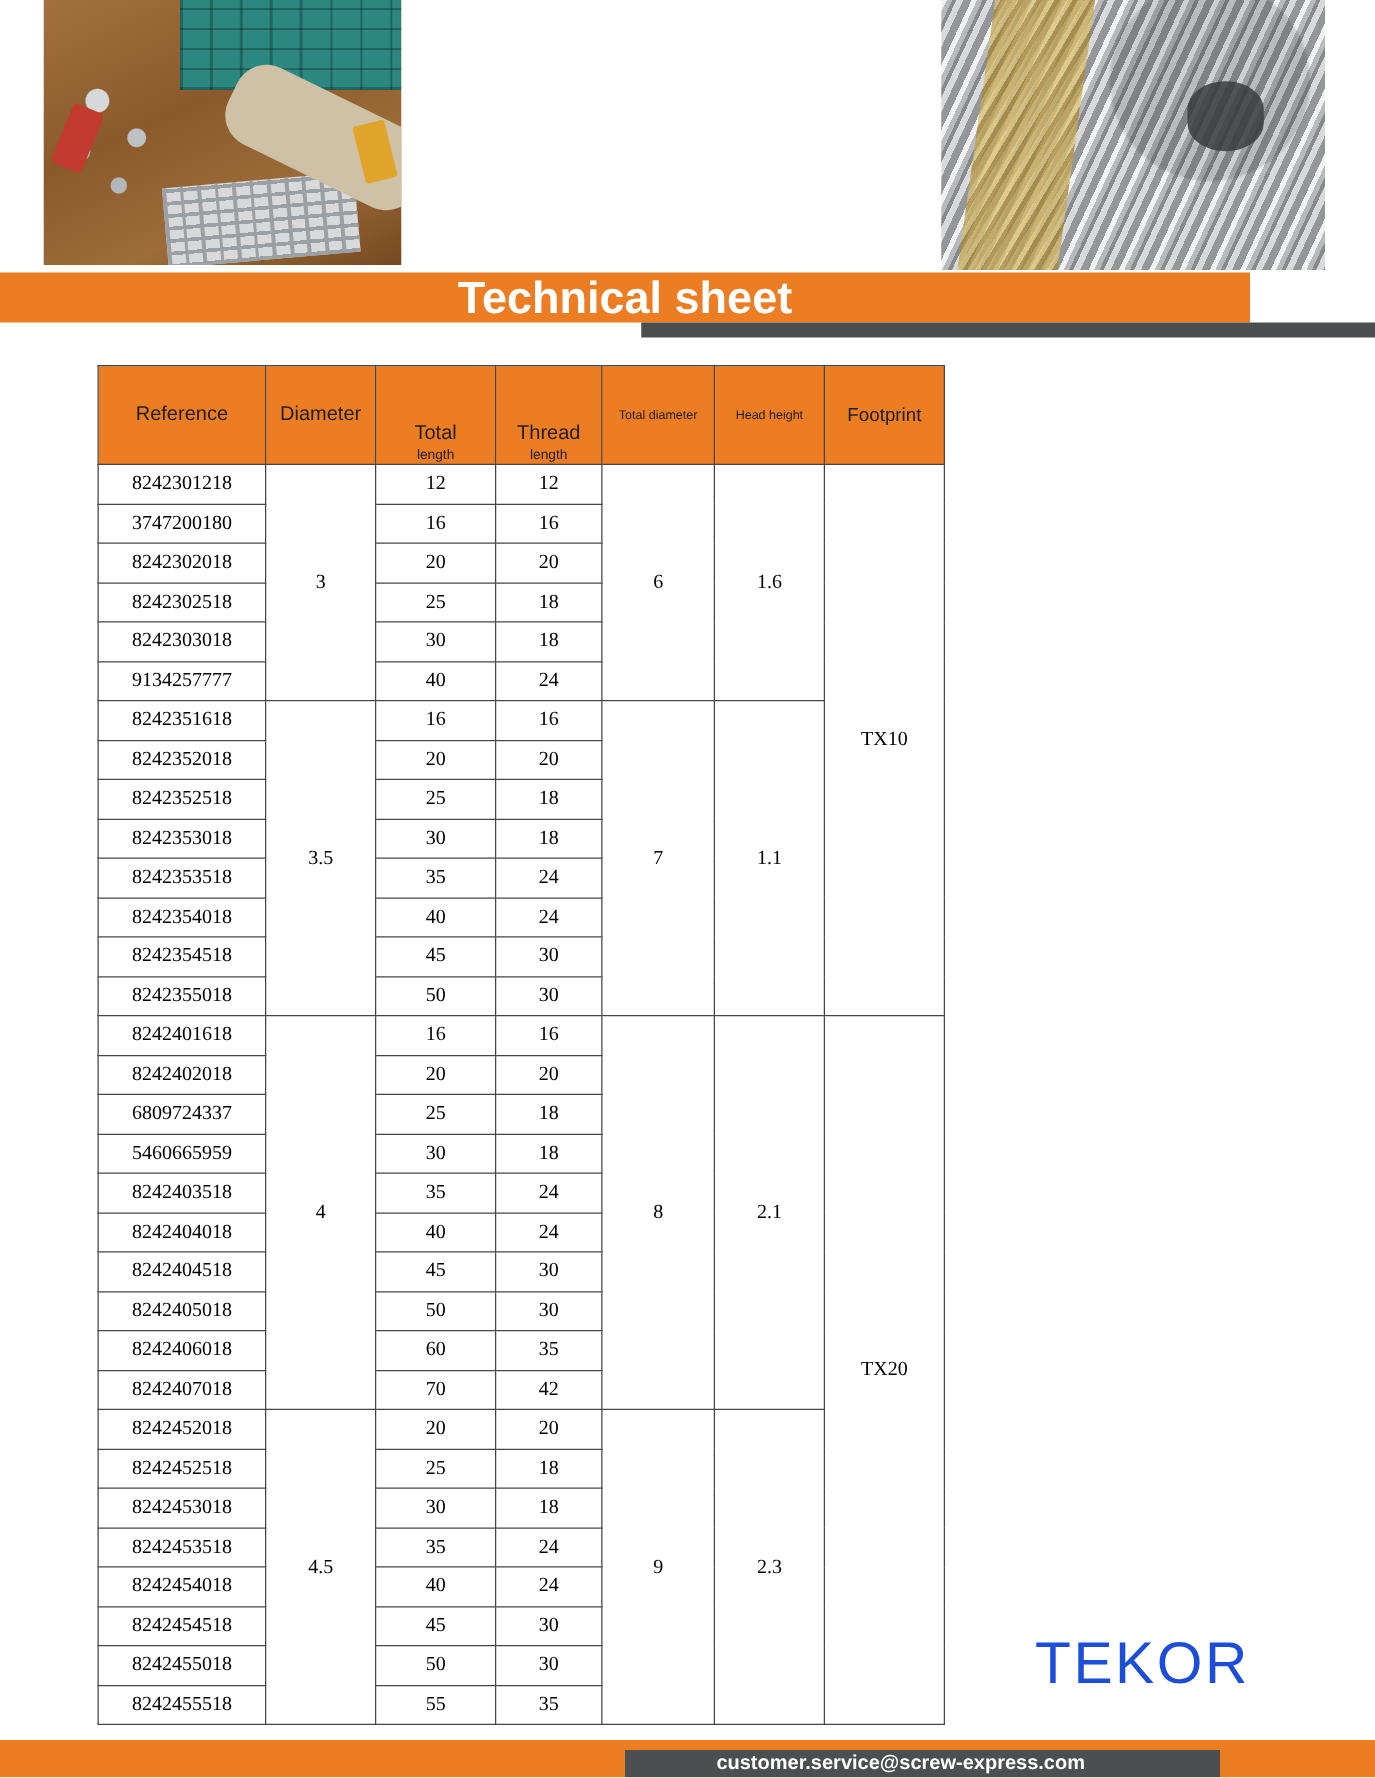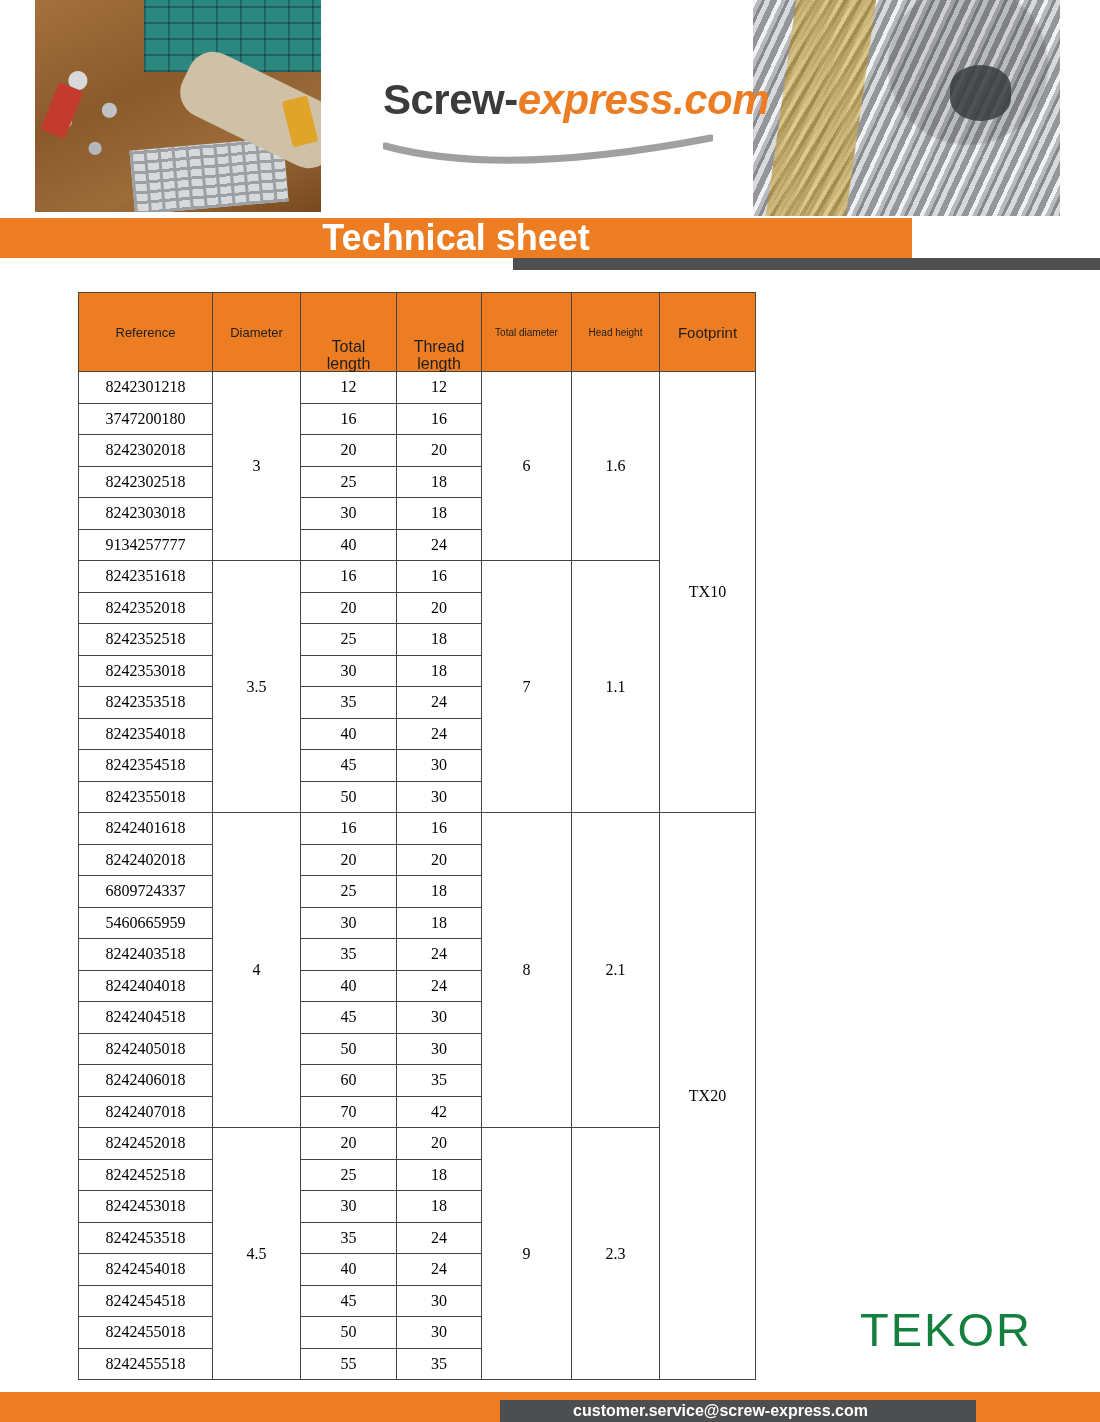--- a/index.html
+++ b/index.html
@@ -40,39 +40,39 @@
   .pr-dark { position:absolute; right:16%; top:30%; width:20%; height:26%; background:#3a3c3e; opacity:.85; border-radius:50% / 40%; }
 
   
   .logo-wrap { position:absolute; left:383px; top:76px; width:350px; }
   .logo-text { font-size:42px; font-weight:bold; letter-spacing:-0.5px; white-space:nowrap; }
   .logo-part1 { color:#3b3b3c; }
   .logo-part2 { color:var(--orange, #ED7D23); font-style:italic; }
   .swoosh { position:absolute; left:0; top:58px; width:330px; height:36px; }
 
   
-  .banner { position:absolute; left:0; top:218px; width:912px; height:40px; background:var(--orange, #ED7D23); }
+  .banner { position:absolute; left:0; top:218px; width:1000px; height:40px; background:var(--orange, #ED7D23); }
   .banner-title { width:100%; text-align:center; line-height:40px; color:#fff; font-size:36px; font-weight:bold; }
   .banner-accent { position:absolute; left:513px; top:258px; width:587px; height:12px; background:var(--dark-gray, #4D4E50); }
 
   
   .table-wrap { position:absolute; left:78px; top:292px; }
   table { border-collapse:collapse; table-layout:fixed; width:677px; }
   th, td { border:1px solid #454545; text-align:center; vertical-align:middle; }
   thead th { background:var(--orange, #ED7D23); color:#1d1d1b; height:66px; font-weight:normal;
              font-family:"Liberation Sans", sans-serif; }
-  .th-sm  { font-size:13px; }
+  .th-sm  { font-size:16px; }
   .th-xs  { font-size:10px; }
   .th-md  { font-size:15px; }
   .h-main { font-size:16px; line-height:20px;margin-top:44px; }
-  .h-sub  { font-size:16px; line-height:14px; }
+  .h-sub  { font-size:11px; line-height:14px; }
   tbody td { height:31.5px; background:#fff; color:#000; font-family:"Liberation Serif", serif; font-size:16px; }
 
   
-  .brand { position:absolute; left:860px; top:1302px; font-size:47px; color:#15803d; letter-spacing:2px;
+  .brand { position:absolute; left:828px; top:1302px; font-size:47px; color:#1d4ed8; letter-spacing:2px;
            font-family:"Liberation Sans", sans-serif; }
   .footer-bar { position:absolute; left:0; top:1392px; width:1100px; height:30px; background:var(--orange, #ED7D23); }
   .footer-gray { position:absolute; left:500px; top:1400px; width:476px; height:22px; background:var(--dark-gray, #4D4E50);
                  display:flex; align-items:center; justify-content:flex-end; padding-right:108px; }
   .footer-email { color:#fff; font-weight:bold; font-size:16px; white-space:nowrap; }
 </style>
 </head>
 <body>
 
 <div class="page">
@@ -82,28 +82,20 @@
     <div class="pl-tray"></div>
     <div class="pl-arm"></div>
     <div class="pl-tool-red"></div>
     <div class="pl-tool-yellow"></div>
   </div>
   <div class="photo photo-right">
     <div class="pr-gold"></div>
     <div class="pr-dark"></div>
   </div>
 
-  <div class="logo-wrap">
-    <div class="logo-text">
-      <span class="logo-part1">Screw-</span><span class="logo-part2">express.com</span>
-    </div>
-    <svg class="swoosh" viewBox="0 0 330 36">
-      <path d="M2 12 Q 120 44 328 4" fill="none" stroke="#8f8f8f" stroke-width="7" stroke-linecap="round" opacity="0.85"></path>
-    </svg>
-  </div>
 
   <div class="banner">
     <div class="banner-title">Technical sheet</div>
   </div>
   <div class="banner-accent"></div>
 
   <div class="table-wrap">
     <table>
       <colgroup>
         <col style="width:134px">

